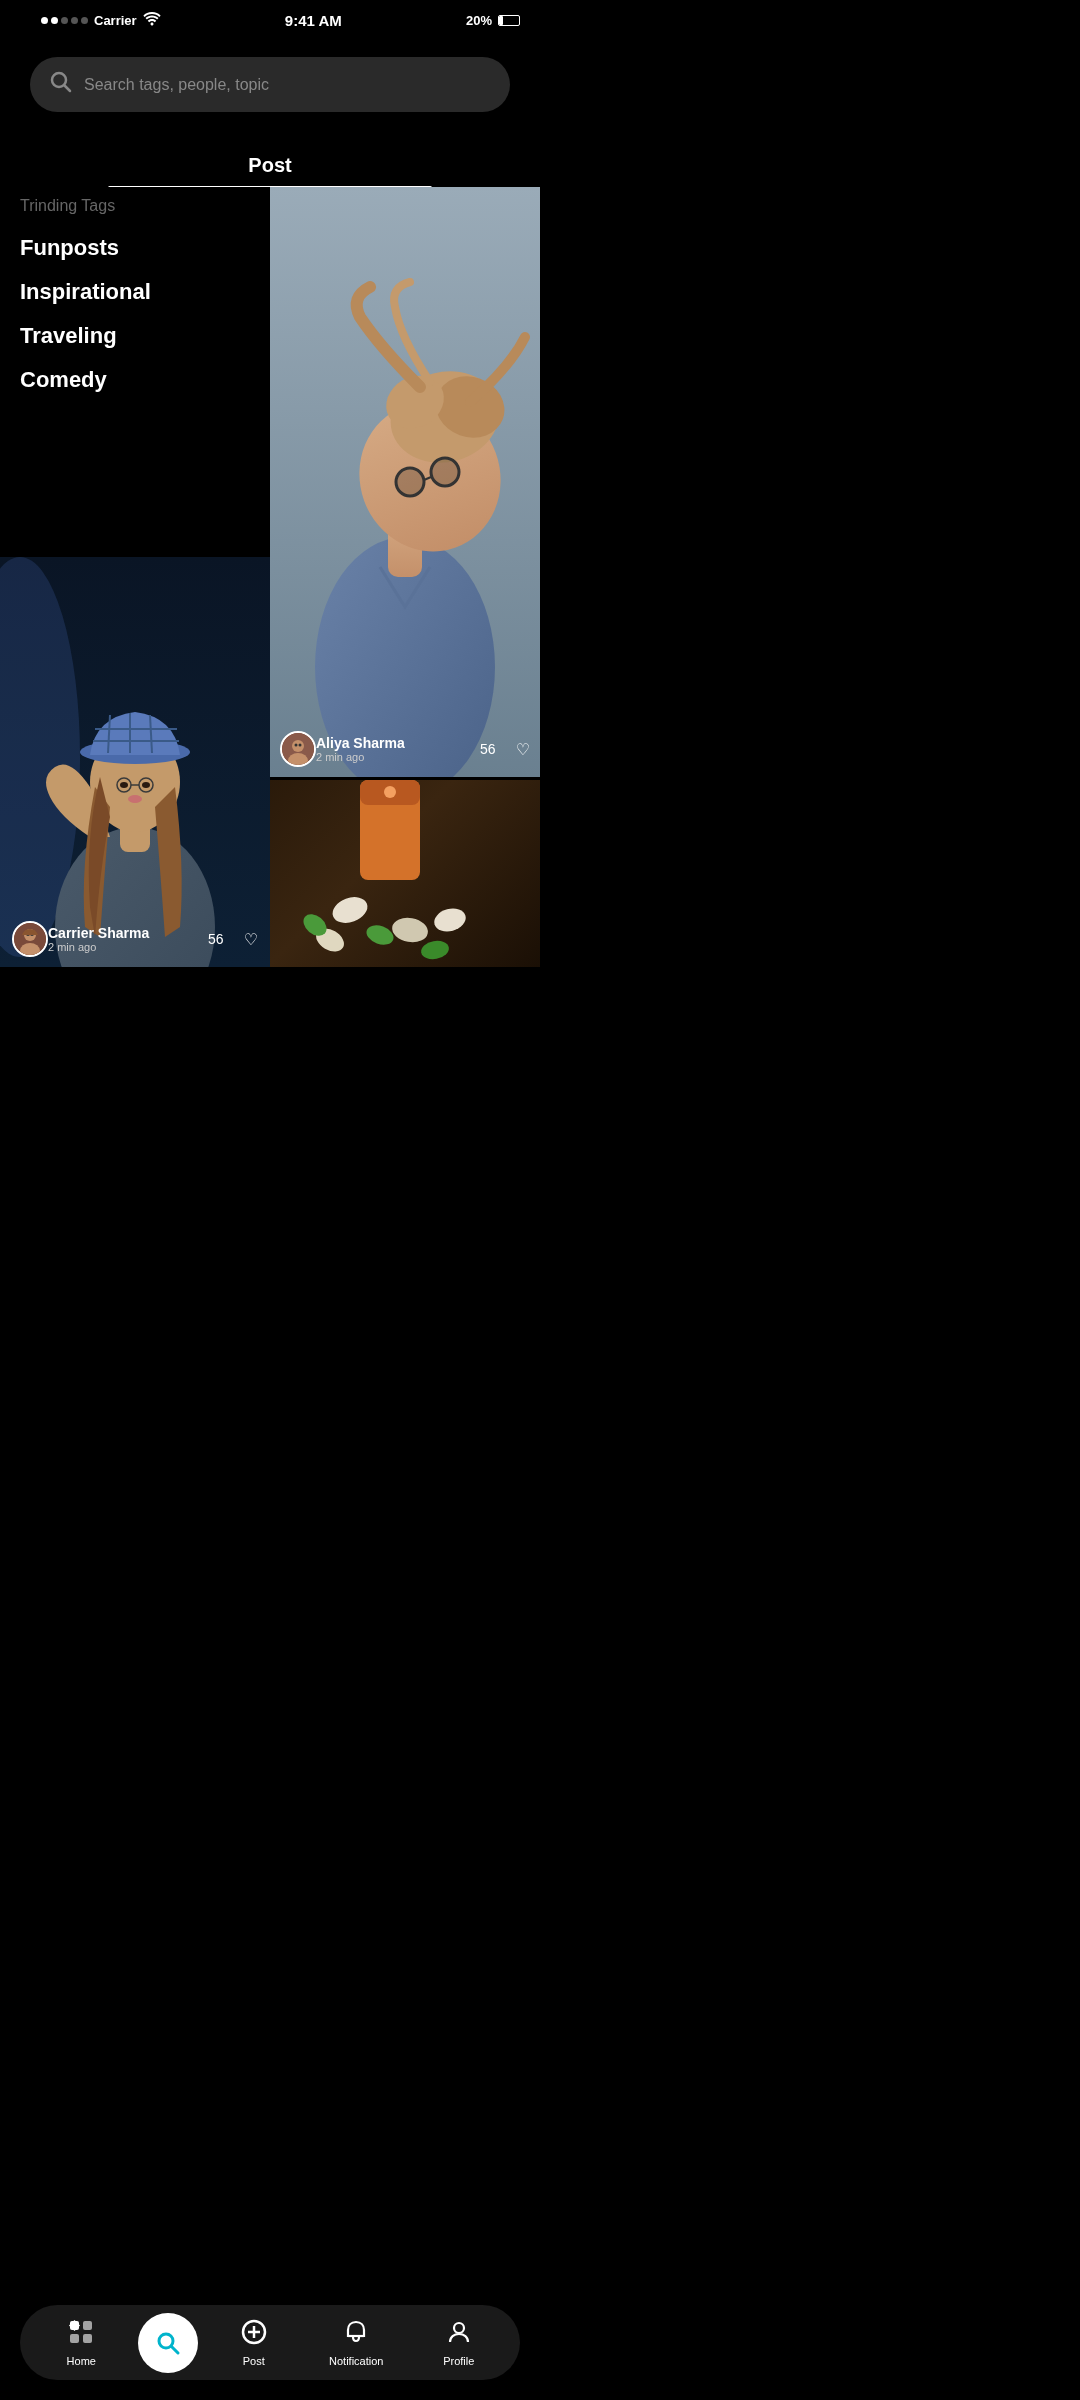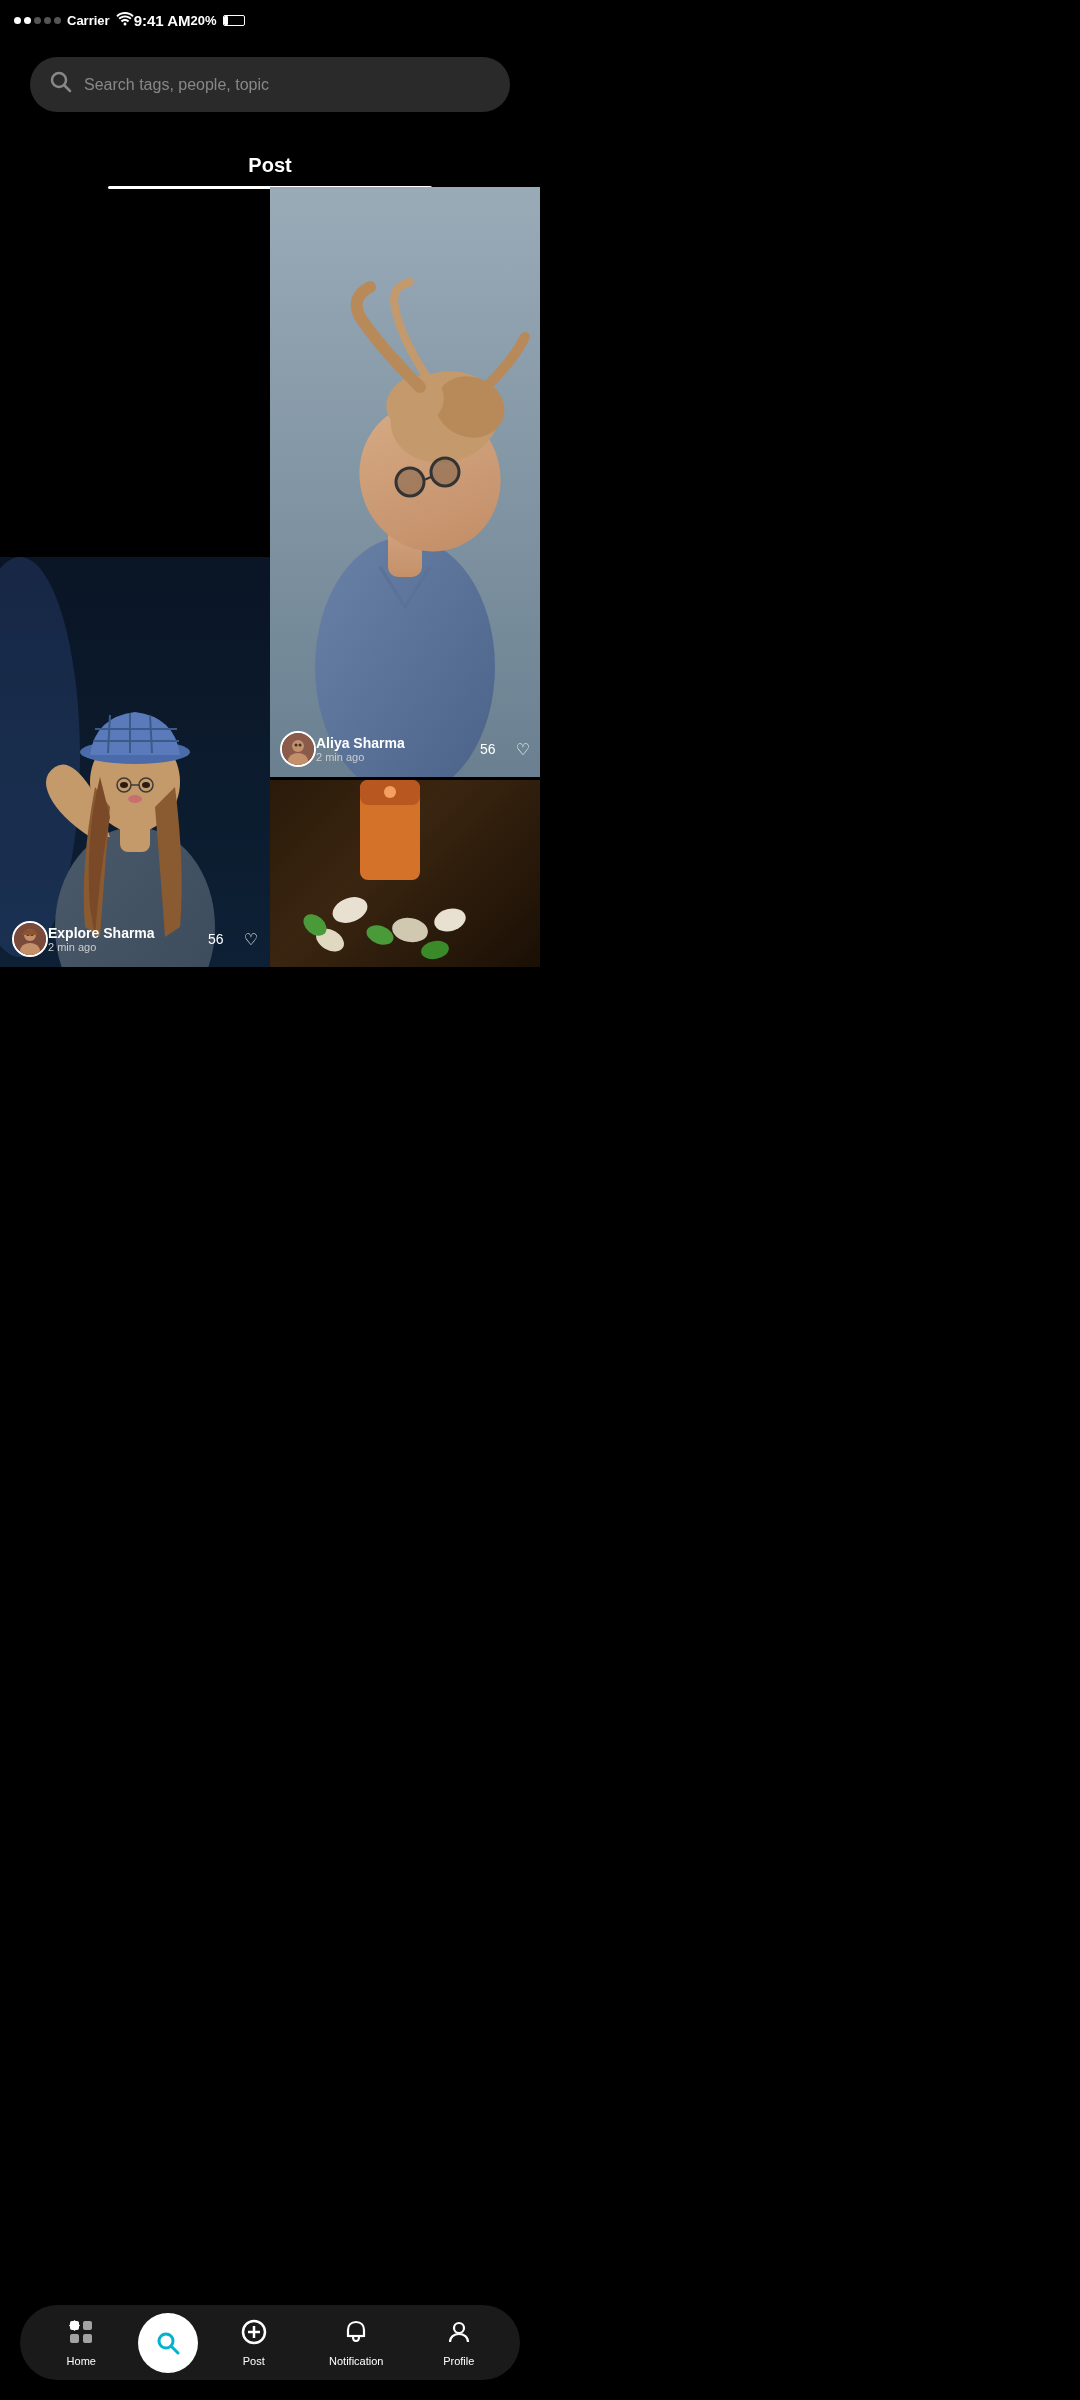--- a/index.html
+++ b/index.html
@@ -11,24 +11,26 @@
       font-family: -apple-system, BlinkMacSystemFont, 'Segoe UI', sans-serif;
       width: 540px;
       min-height: 1200px;
       overflow-x: hidden;
       position: relative;
     }
 
     
     .status-bar {
       display: flex;
-      align-items: center;
-      padding: 12px 14px 8px;
+      justify-content: space-between;
+      align-items: center;
+      padding: 12px 20px 8px;
       font-size: 13px;
       font-weight: 600;
+      margin-left: 21px;
     }
     .status-left {
       display: flex;
       align-items: center;
       gap: 6px;
     }
     .signal-dots {
       display: flex;
       gap: 3px;
     }
@@ -371,20 +373,27 @@
   </div>
 
   <div class="tabs">
     <div class="tab active">
       <span>Post</span>
     </div>
   </div>
 
   <div class="cards-wrapper">
 
+    <div class="left-tags-section">
+      <div class="trending-label">Trinding Tags</div>
+      <div class="tag-item">Funposts</div>
+      <div class="tag-item">Inspirational</div>
+      <div class="tag-item">Traveling</div>
+      <div class="tag-item">Comedy</div>
+    </div>
 
     <div class="right-photo-card-top">
 
       <div style="width:100%;height:100%;background:linear-gradient(180deg,#9aabb5 0%,#b8c8d0 30%,#8fa8b5 60%,#6a8a9a 100%);position:relative;overflow:hidden;">
 
         <svg viewBox="0 0 270 590" width="100%" height="100%" style="position:absolute;top:0;left:0;">
 
           <defs>
             <linearGradient id="bgGrad" x1="0" y1="0" x2="0" y2="1">
               <stop offset="0%" stop-color="#9aabb8"></stop>
@@ -502,21 +511,21 @@
               <svg width="32" height="32" viewBox="0 0 32 32">
                 <circle cx="16" cy="16" r="16" fill="#7a4a3a"></circle>
                 <ellipse cx="16" cy="12" rx="6" ry="6" fill="#c4906a"></ellipse>
                 <ellipse cx="16" cy="28" rx="10" ry="8" fill="#c4906a"></ellipse>
                 <circle cx="14" cy="11" r="2" fill="#333"></circle>
                 <circle cx="18" cy="11" r="2" fill="#333"></circle>
                 <path d="M8,12 Q10,6 16,6 Q22,6 24,12" fill="#8a5530"></path>
               </svg>
             </div>
             <div class="author-text">
-              <div class="author-name">Explore Sharma</div>
+              <div class="author-name">Carrier Sharma</div>
               <div class="post-time">2 min ago</div>
             </div>
           </div>
           <div class="like-count">
             <span>56</span>
             <span class="heart-icon">♡</span>
           </div>
         </div>
       </div>
     </div>

